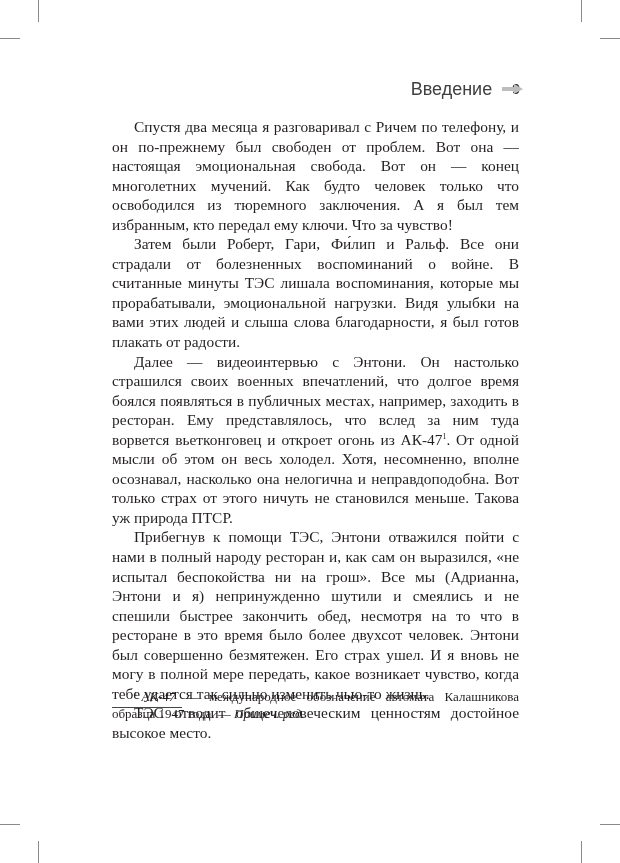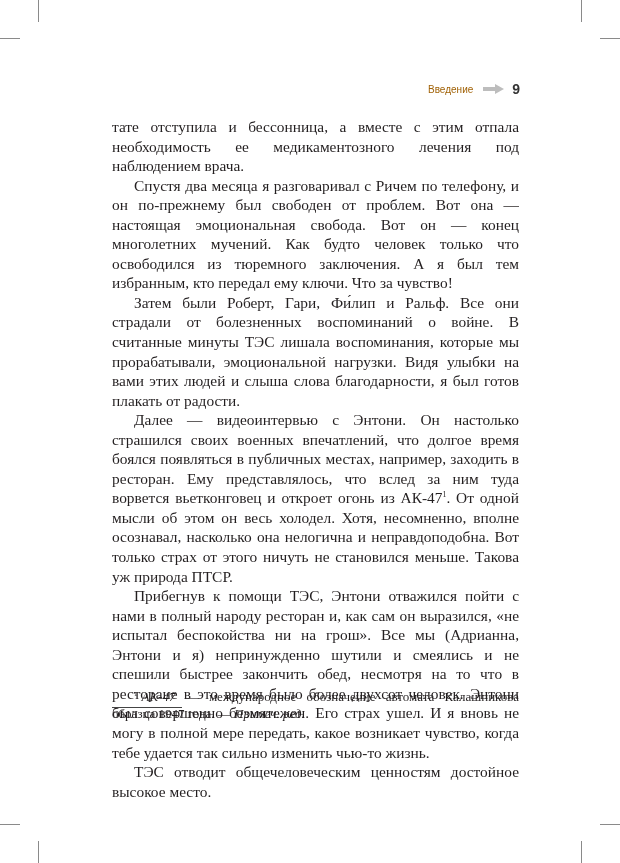--- a/index.html
+++ b/index.html
@@ -9,21 +9,21 @@
   }
   .crop { position: absolute; background: #8a8a8a; }
   .crop.v { width: 1px; }
   .crop.h { height: 1px; }
 
   .running-head {
     position: absolute; top: 80px; left: 380px; width: 140px; height: 18px;
     display: flex; align-items: center; justify-content: flex-end;
     font-family: "Liberation Sans", "DejaVu Sans", sans-serif;
   }
-  .rh-title { font-size: 10px; color: #a16207; margin-right: 10px; padding-left: 48px; }
+  .rh-title { font-size: 18px; color: #404040; margin-right: 10px; padding-left: 48px; }
   .rh-arrow { display: inline-block; position: relative; width: 22px; height: 10px; margin-right: 10px; }
   .rh-arrow .shaft { position: absolute; left: 0; top: 3px; width: 13px; height: 4px; background: #bdbdbd; }
   .rh-arrow .head { position: absolute; left: 12px; top: 0; width: 0; height: 0;
     border-top: 5px solid transparent; border-bottom: 5px solid transparent; border-left: 9px solid #bdbdbd; }
   .rh-page { font-size: 14px; font-weight: bold; color: #333; }
 
   .body-text {
     position: absolute; left: 112px; top: 117px; width: 407px;
     font-size: 15.4px; line-height: 19.55px; text-align: justify;
     hyphens: manual;
@@ -57,21 +57,20 @@
 <div class="running-head">
   <span class="rh-title">Введение</span>
   <span class="rh-arrow">
       <span class="shaft"></span>
       <span class="head"></span>
     </span>
   <span class="rh-page">9</span>
 </div>
 
 <div class="body-text">
-  <p class="cont">тате отступила и бессонница, а вместе с этим отпала необходимость ее медикаментозного лечения под наблюдением врача.</p>
   <p class="indent">Спустя два месяца я разговаривал с Ричем по телефону, и он по-прежнему был свободен от проблем. Вот она — настоящая эмоциональная свобода. Вот он — конец многолетних мучений. Как будто человек только что освободился из тюремного заключения. А я был тем избранным, кто передал ему ключи. Что за чувство!</p>
   <p class="indent">Затем были Роберт, Гари, Фи́лип и Ральф. Все они страдали от болезненных воспоминаний о войне. В считанные минуты ТЭС лишала воспоминания, которые мы прорабатывали, эмоциональной нагрузки. Видя улыбки на вами этих людей и слыша слова благодарности, я был готов плакать от радости.</p>
   <p class="indent"><span>Далее — видеоинтервью с Энтони. Он настолько страшился своих военных впечатлений, что долгое время боялся появляться в публичных местах, например, заходить в ресторан. Ему представлялось, что вслед за ним туда ворвется вьетконговец и откроет огонь из АК-47</span><sup class="fnref">1</sup><span>. От одной мысли об этом он весь холодел. Хотя, несомненно, вполне осознавал, насколько она нелогична и неправдоподобна. Вот только страх от этого ничуть не становился меньше. Такова уж природа ПТСР.</span></p>
   <p class="indent">Прибегнув к помощи ТЭС, Энтони отважился пойти с нами в полный народу ресторан и, как сам он выразился, «не испытал беспокойства ни на грош». Все мы (Адрианна, Энтони и я) непринужденно шутили и смеялись и не спешили быстрее закончить обед, несмотря на то что в ресторане в это время было более двухсот человек. Энтони был совершенно безмятежен. Его страх ушел. И я вновь не могу в полной мере передать, какое возникает чувство, когда тебе удается так сильно изменить чью-то жизнь.</p>
   <p class="indent">ТЭС отводит общечеловеческим ценностям достойное высокое место.</p>
 </div>
 
 <div class="fn-rule"></div>
 <div class="footnote">
   <p><sup>1</sup><i>АК-47</i><span> — международное обозначение автомата Калашникова образца 1947 года. — </span><i>Примеч. ред.</i></p>

